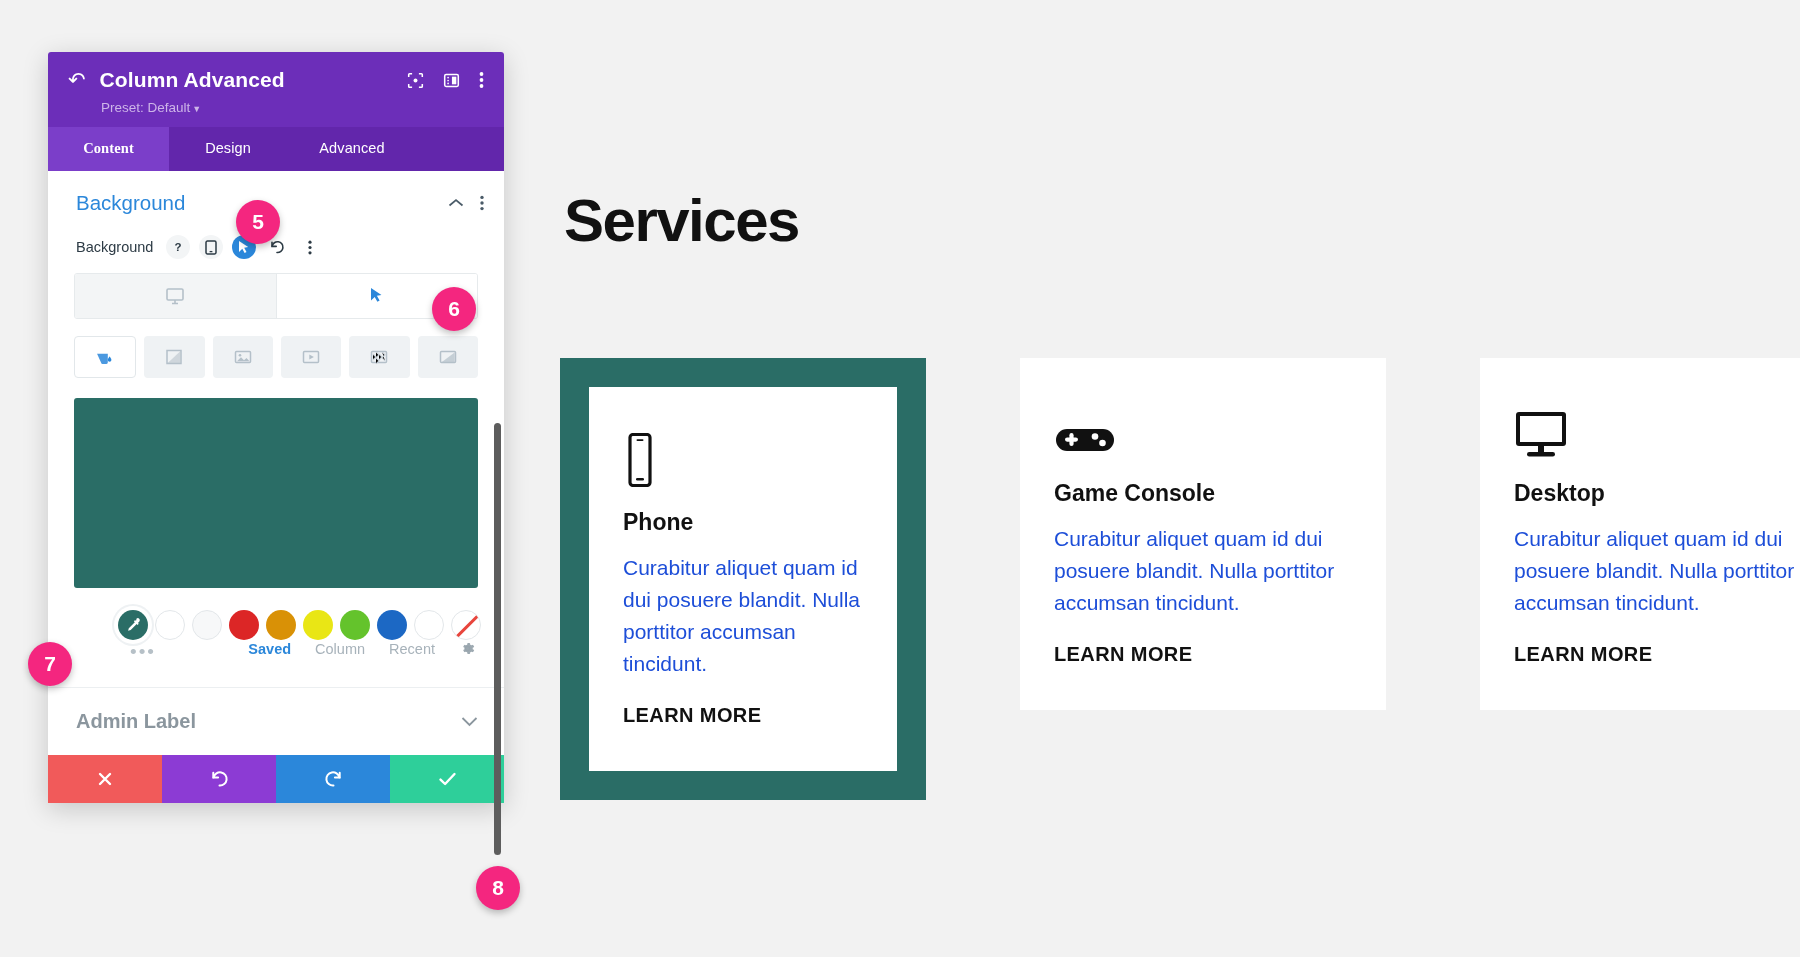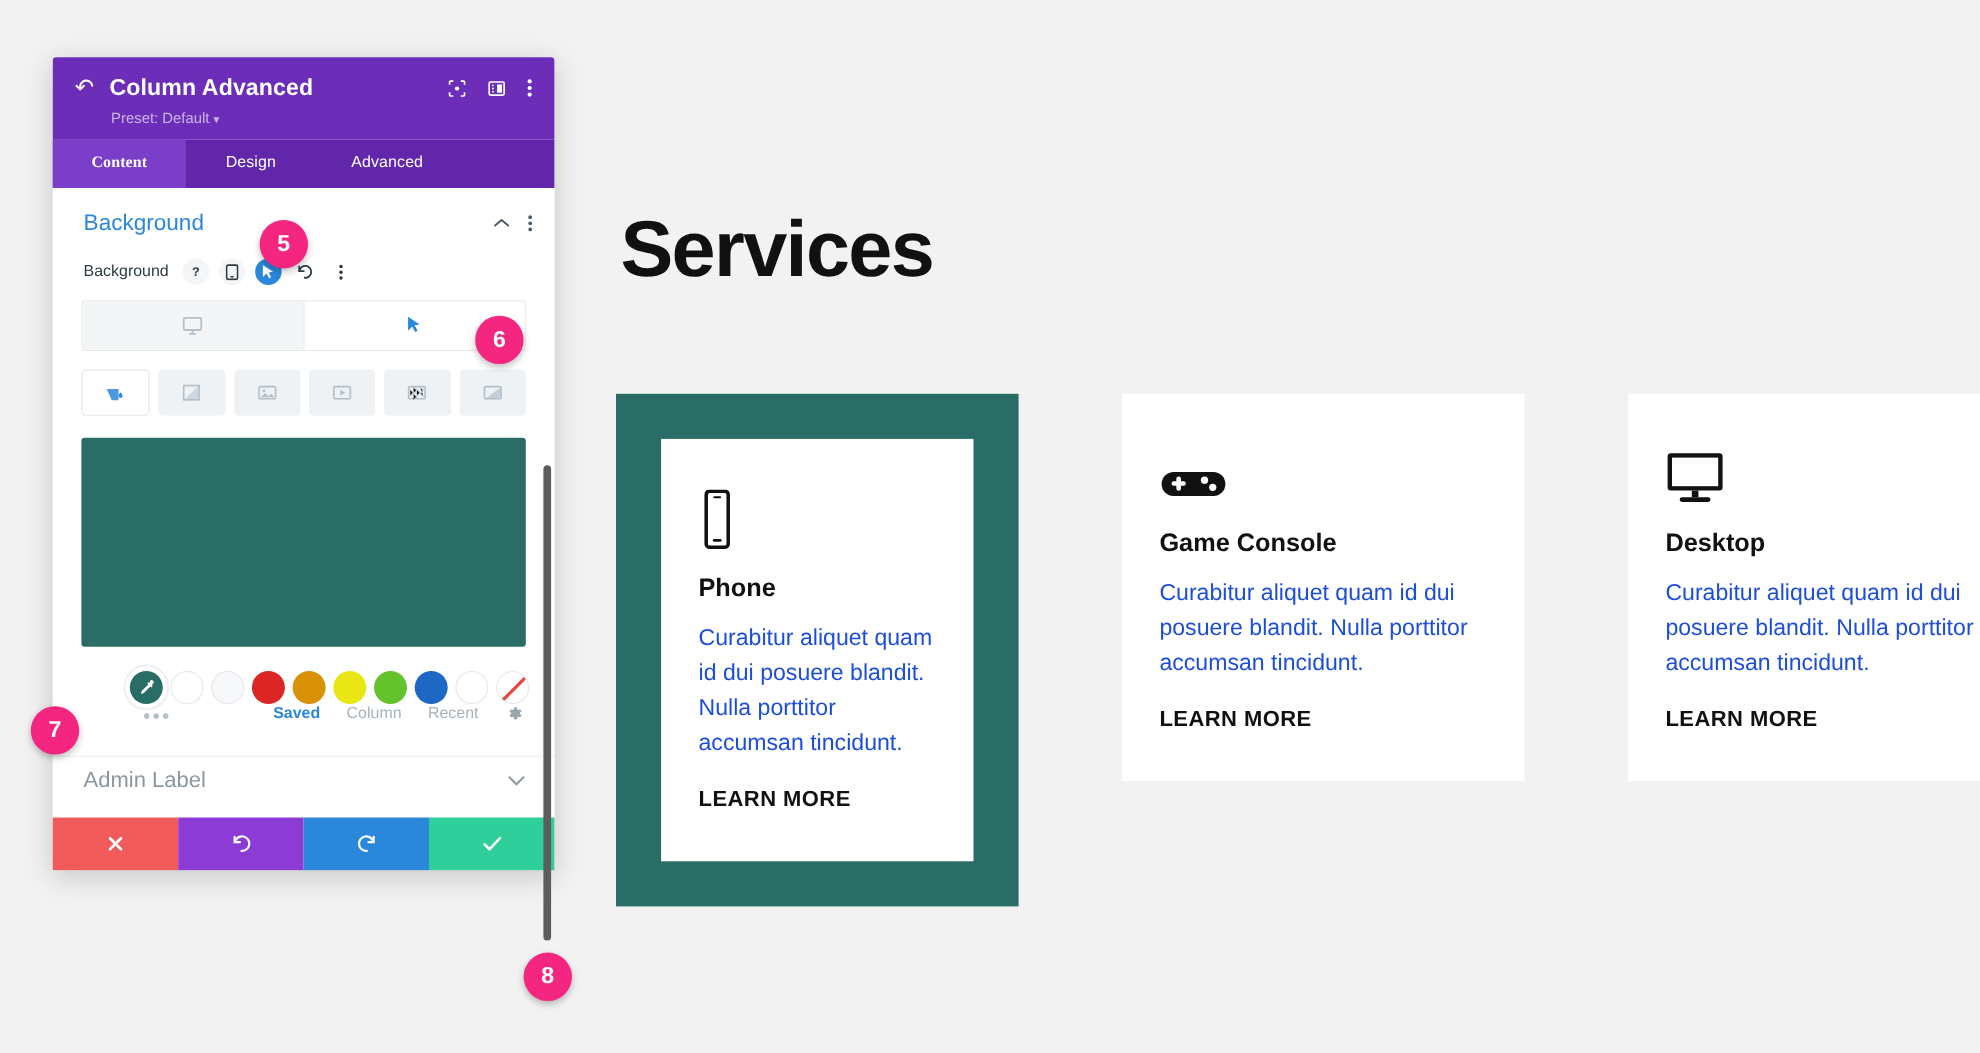--- a/index.html
+++ b/index.html
@@ -130,22 +130,23 @@
   .saved-row {
     display:flex; align-items:center; gap:24px;
     margin: -16px 0 0 0; padding-right: 28px;
     justify-content: flex-end;
   }
   .sv { font-size:14.5px; color:#a7b2ba; cursor:pointer; }
   .sv.active { color:#2b87da; font-weight:600; }
 
   .admin-label {
     border-top:1px solid #eceff1; margin-top: 30px;
-    display:flex; align-items:center; padding: 10px 26px 22px 28px;
+    display:flex; align-items:center; padding: 22px 26px 22px 28px;
     cursor:pointer;
+    font-weight:bold;
   }
   .admin-label .txt { flex:1; color:#8b969e; font-size:20px; }
 
   .scrollbar {
     position:absolute; right:3px; top:252px; width:7px; height:432px;
     background:#5d5d5d; border-radius:4px;
   }
 
   .footer { display:flex; height:48px; }
   .fbtn { flex:1; display:flex; align-items:center; justify-content:center;
@@ -161,26 +162,26 @@
     background:#f4267f; color:#fff; font-size:21px; font-weight:700;
     display:flex; align-items:center; justify-content:center;
     box-shadow: 0 3px 7px rgba(0,0,0,.25);
     z-index: 40;
   }
 
   
   .preview { position:absolute; left:560px; top:0; width:1240px; height:957px; }
   .services-title {
     position:absolute; left:4px; top:186px;
-    font-size:72px; font-weight:800; color:#111; letter-spacing:-1.5px;
+    font-size:60px; font-weight:800; color:#111; letter-spacing:-1.5px;
   }
   .cards { position:absolute; left:0px; top:358px; display:flex; gap:94px; }
 
   .card { width:366px; position:relative; }
-  .card.highlight { background:#2a6d66; padding:41px; }
+  .card.highlight { background:#2a6d66; padding:29px; }
   .card-inner { background:#fff; padding:38px 34px 44px 34px; }
   .card.plain .card-inner { padding:38px 34px 44px 34px; }
   .card-icon { height:62px; display:flex; align-items:flex-end; margin-bottom:22px; }
   .card-title { font-size:23px; font-weight:700; color:#111; margin-bottom:16px; }
   .card-body { font-size:21px; line-height:1.52; color:#1d4ed8; margin-bottom:24px; }
   .card-link { font-size:20px; font-weight:700; color:#111; letter-spacing:.4px; cursor:pointer; }
 </style>
 </head>
 <body>
 

